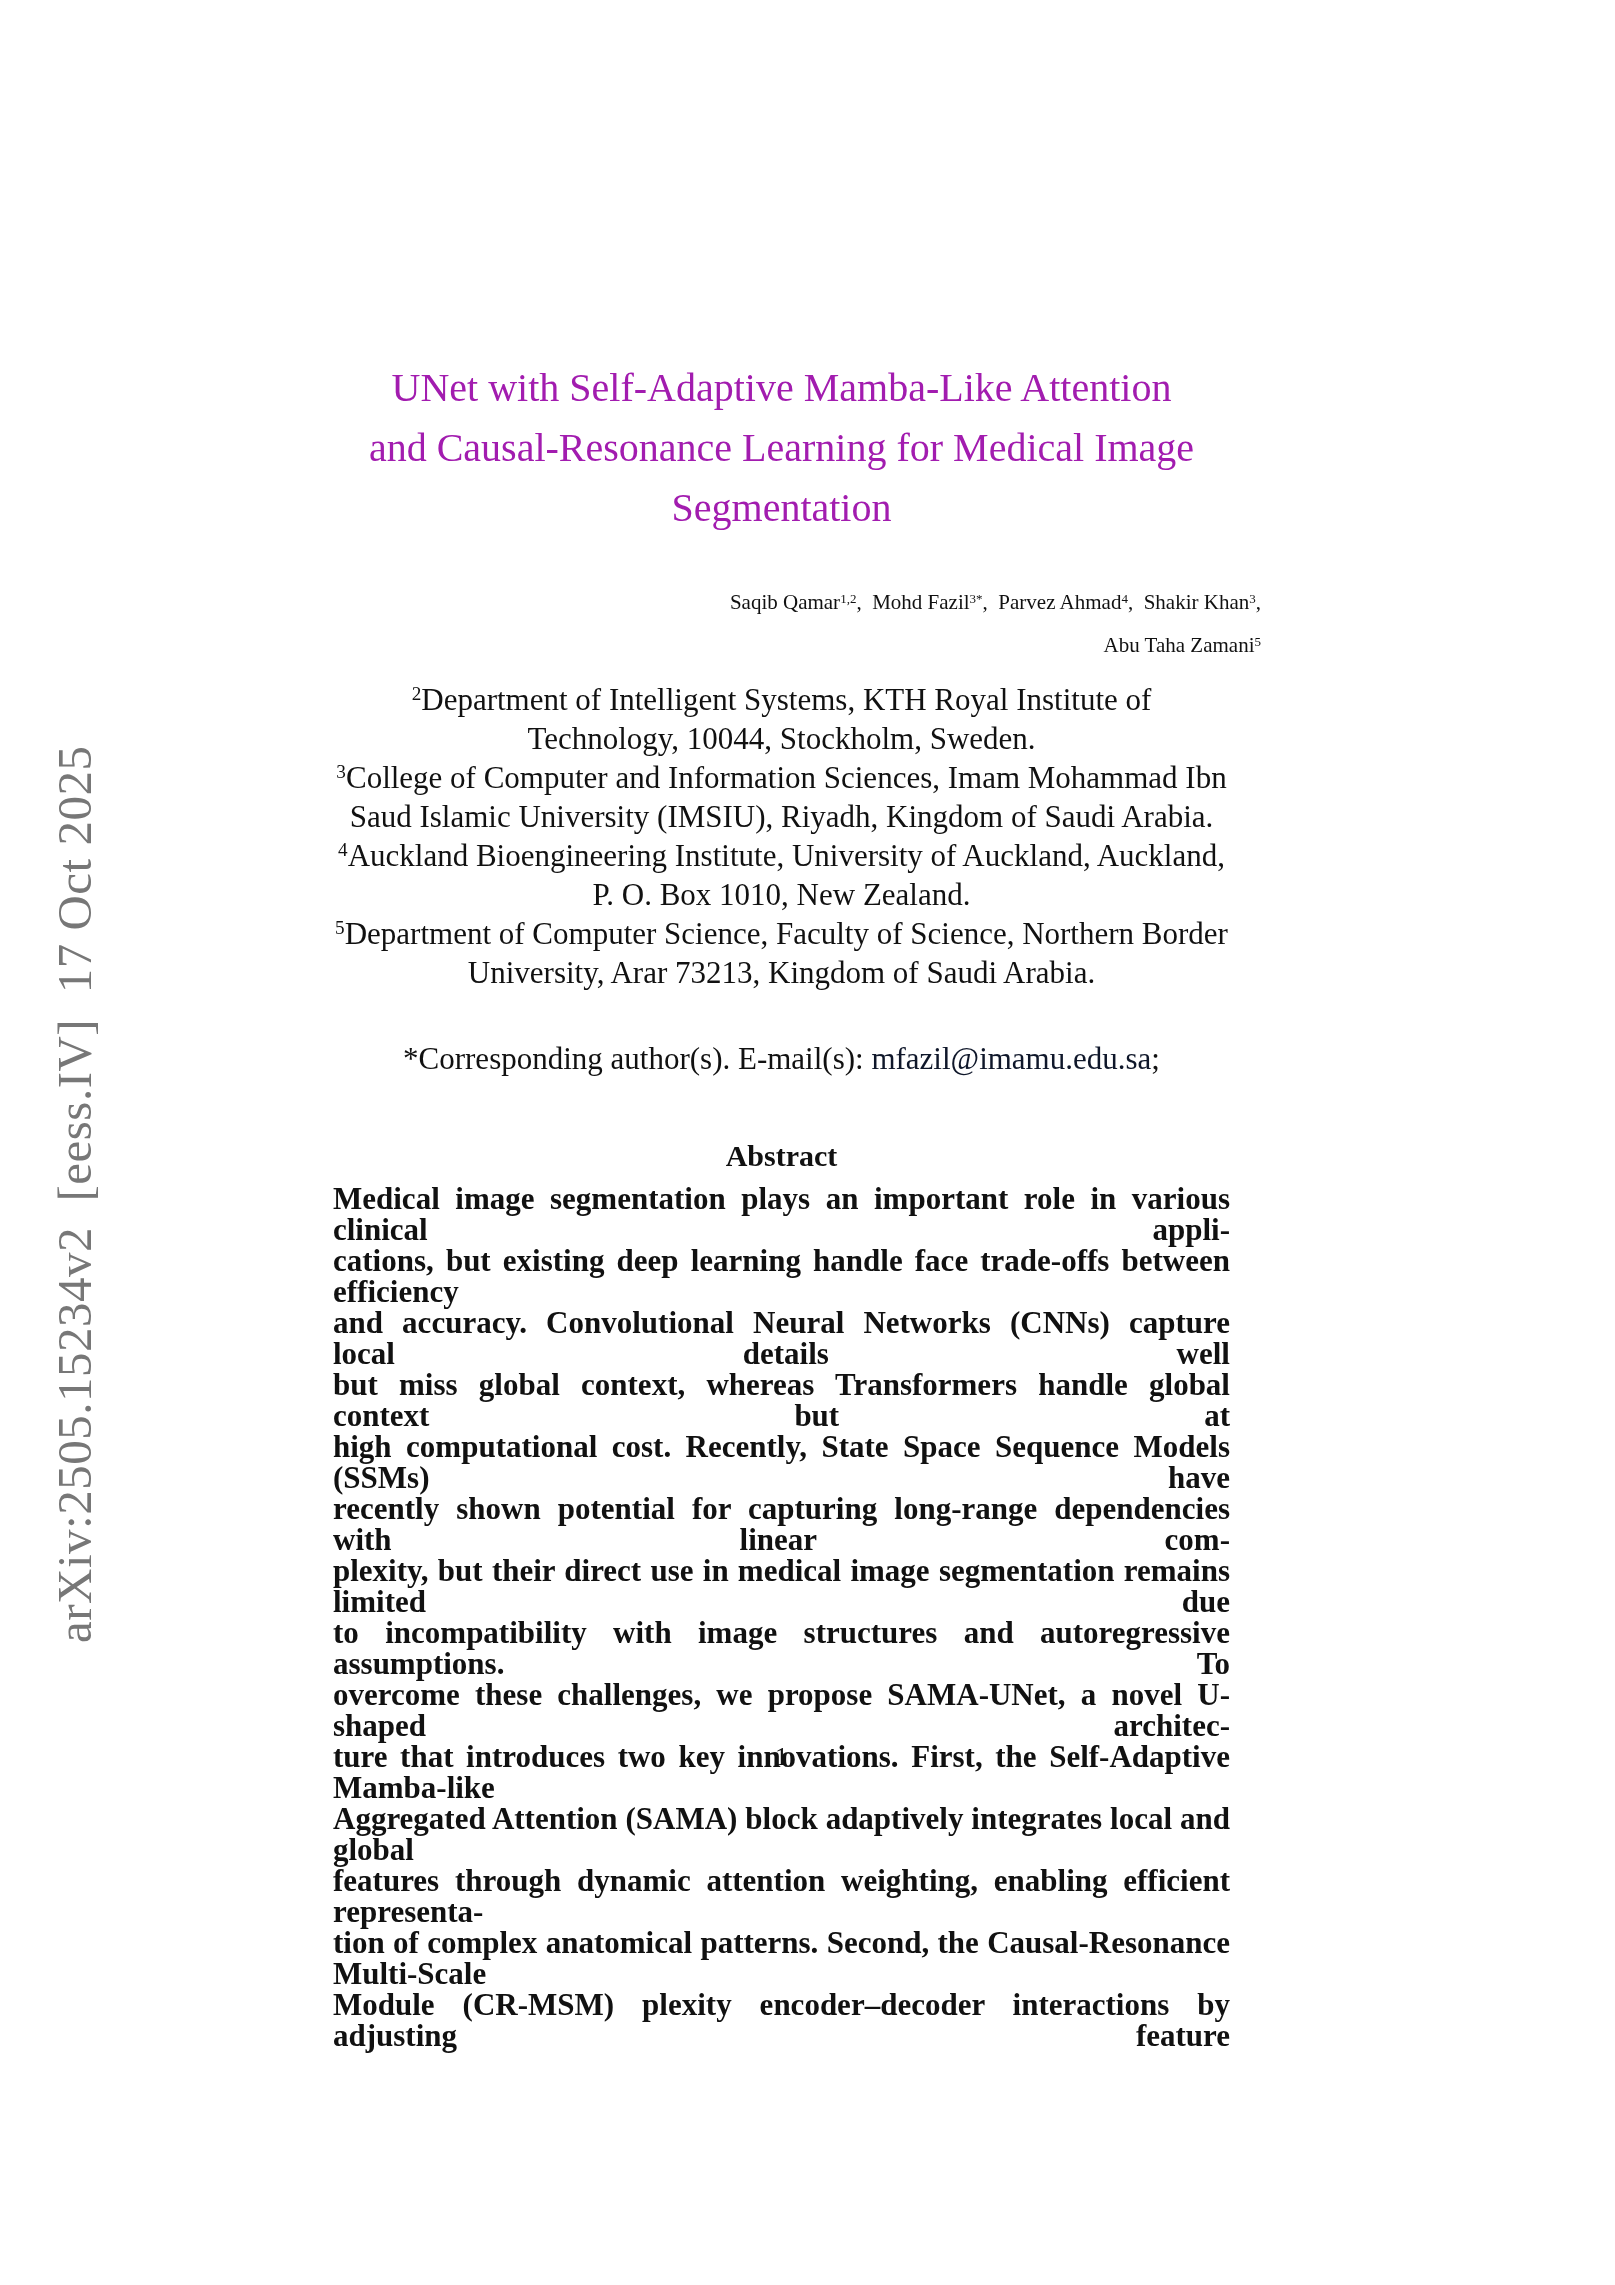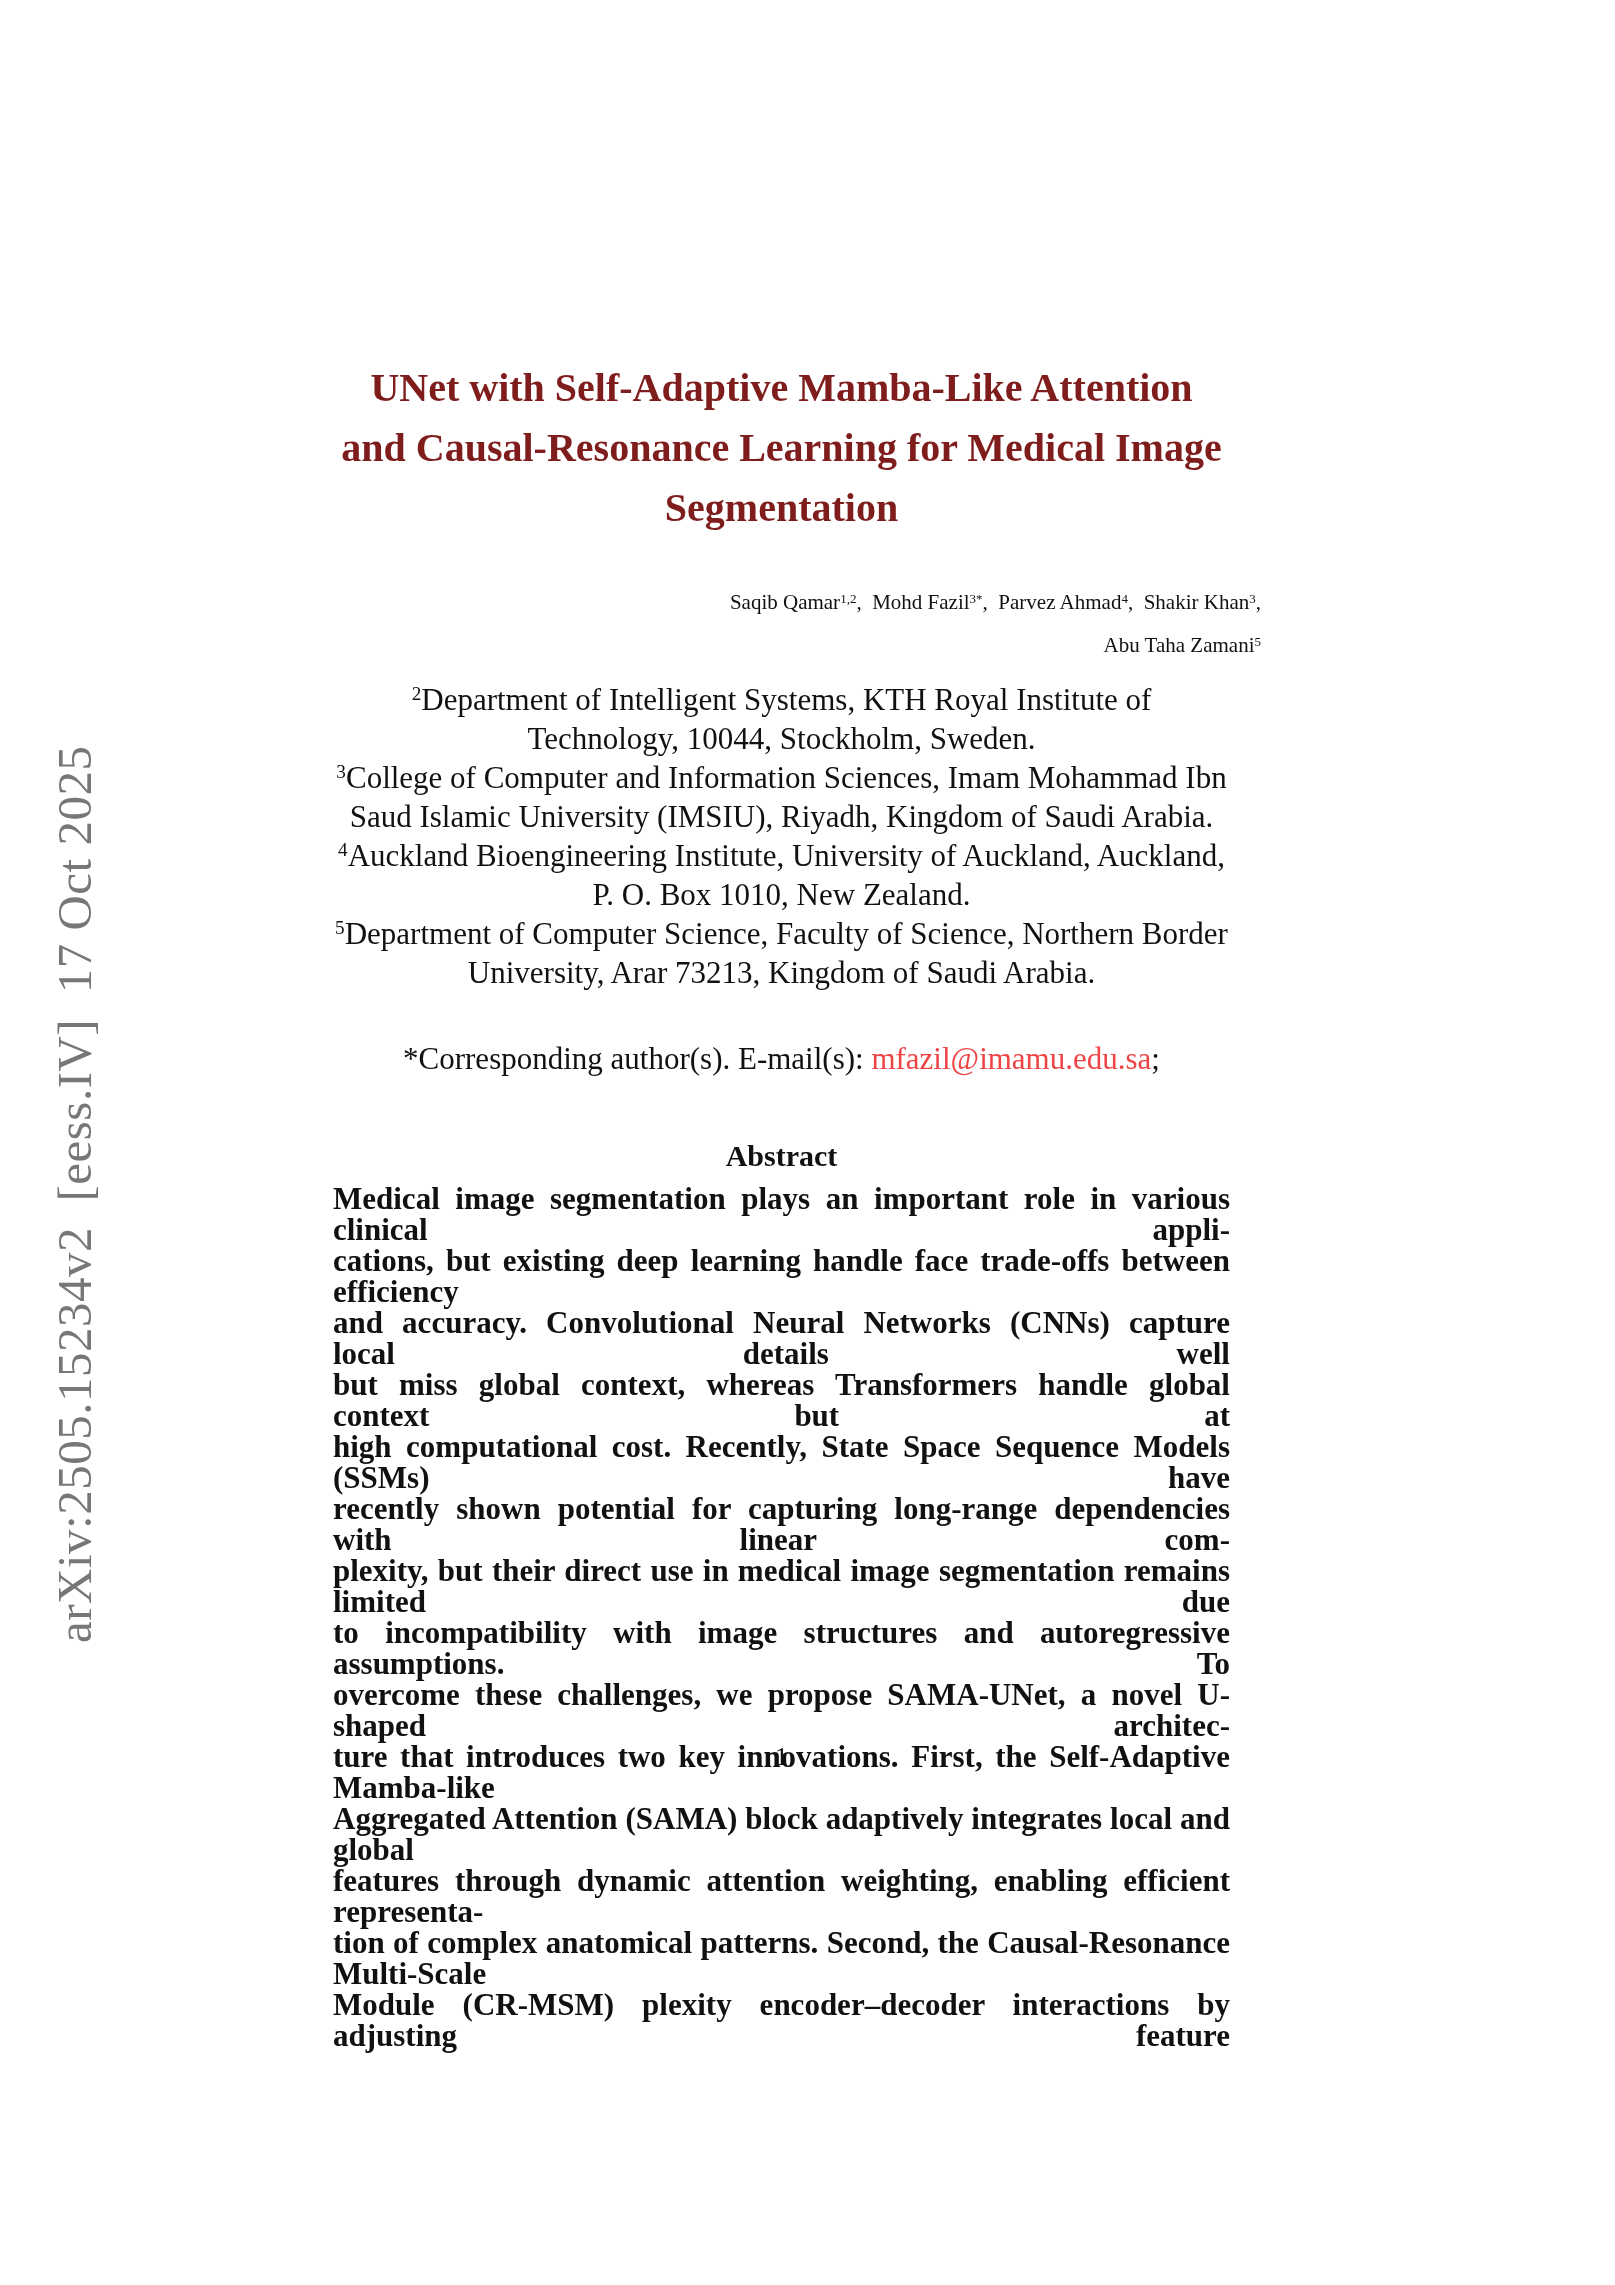--- a/index.html
+++ b/index.html
@@ -32,23 +32,23 @@
     left: 302px;
     top: 0;
     width: 959px;
   }
 
   .title {
     margin: 0;
     padding-top: 358px;
     font-size: 40px;
     line-height: 60px;
-    font-weight: 700;
+    font-weight: 400;
     text-align: center;
-    color: #7f1d1d;
+    color: #a21caf;
   }
 
   .authors {
     margin-top: 43px;
     font-size: 21px;
     line-height: 43px;
     text-align: right;
   }
   .authors span { white-space: pre-wrap; }
 
@@ -139,21 +139,21 @@
         <div>
           <div><sup>4</sup>Auckland Bioengineering Institute, University of Auckland, Auckland,</div>
           <div>P. O. Box 1010, New Zealand.</div>
         </div>
         <div>
           <div><sup>5</sup>Department of Computer Science, Faculty of Science, Northern Border</div>
           <div>University, Arar 73213, Kingdom of Saudi Arabia.</div>
         </div>
       </div>
 
-    <p class="corresponding"><span>*Corresponding author(s). E-mail(s): </span><a class="email" id="email-link" style="color: #ef4444;">mfazil@imamu.edu.sa</a><span>;</span></p>
+    <p class="corresponding"><span>*Corresponding author(s). E-mail(s): </span><a class="email" id="email-link" style="color: #0f172a;">mfazil@imamu.edu.sa</a><span>;</span></p>
 
     <h2 class="abstract-heading">Abstract</h2>
 
     <div class="abstract" id="abstract">
         <div class="abs-line">Medical image segmentation plays an important role in various clinical appli-</div>
         <div class="abs-line">cations, but existing deep learning handle face trade-offs between efficiency</div>
         <div class="abs-line">and accuracy. Convolutional Neural Networks (CNNs) capture local details well</div>
         <div class="abs-line">but miss global context, whereas Transformers handle global context but at</div>
         <div class="abs-line">high computational cost. Recently, State Space Sequence Models (SSMs) have</div>
         <div class="abs-line">recently shown potential for capturing long-range dependencies with linear com-</div>

